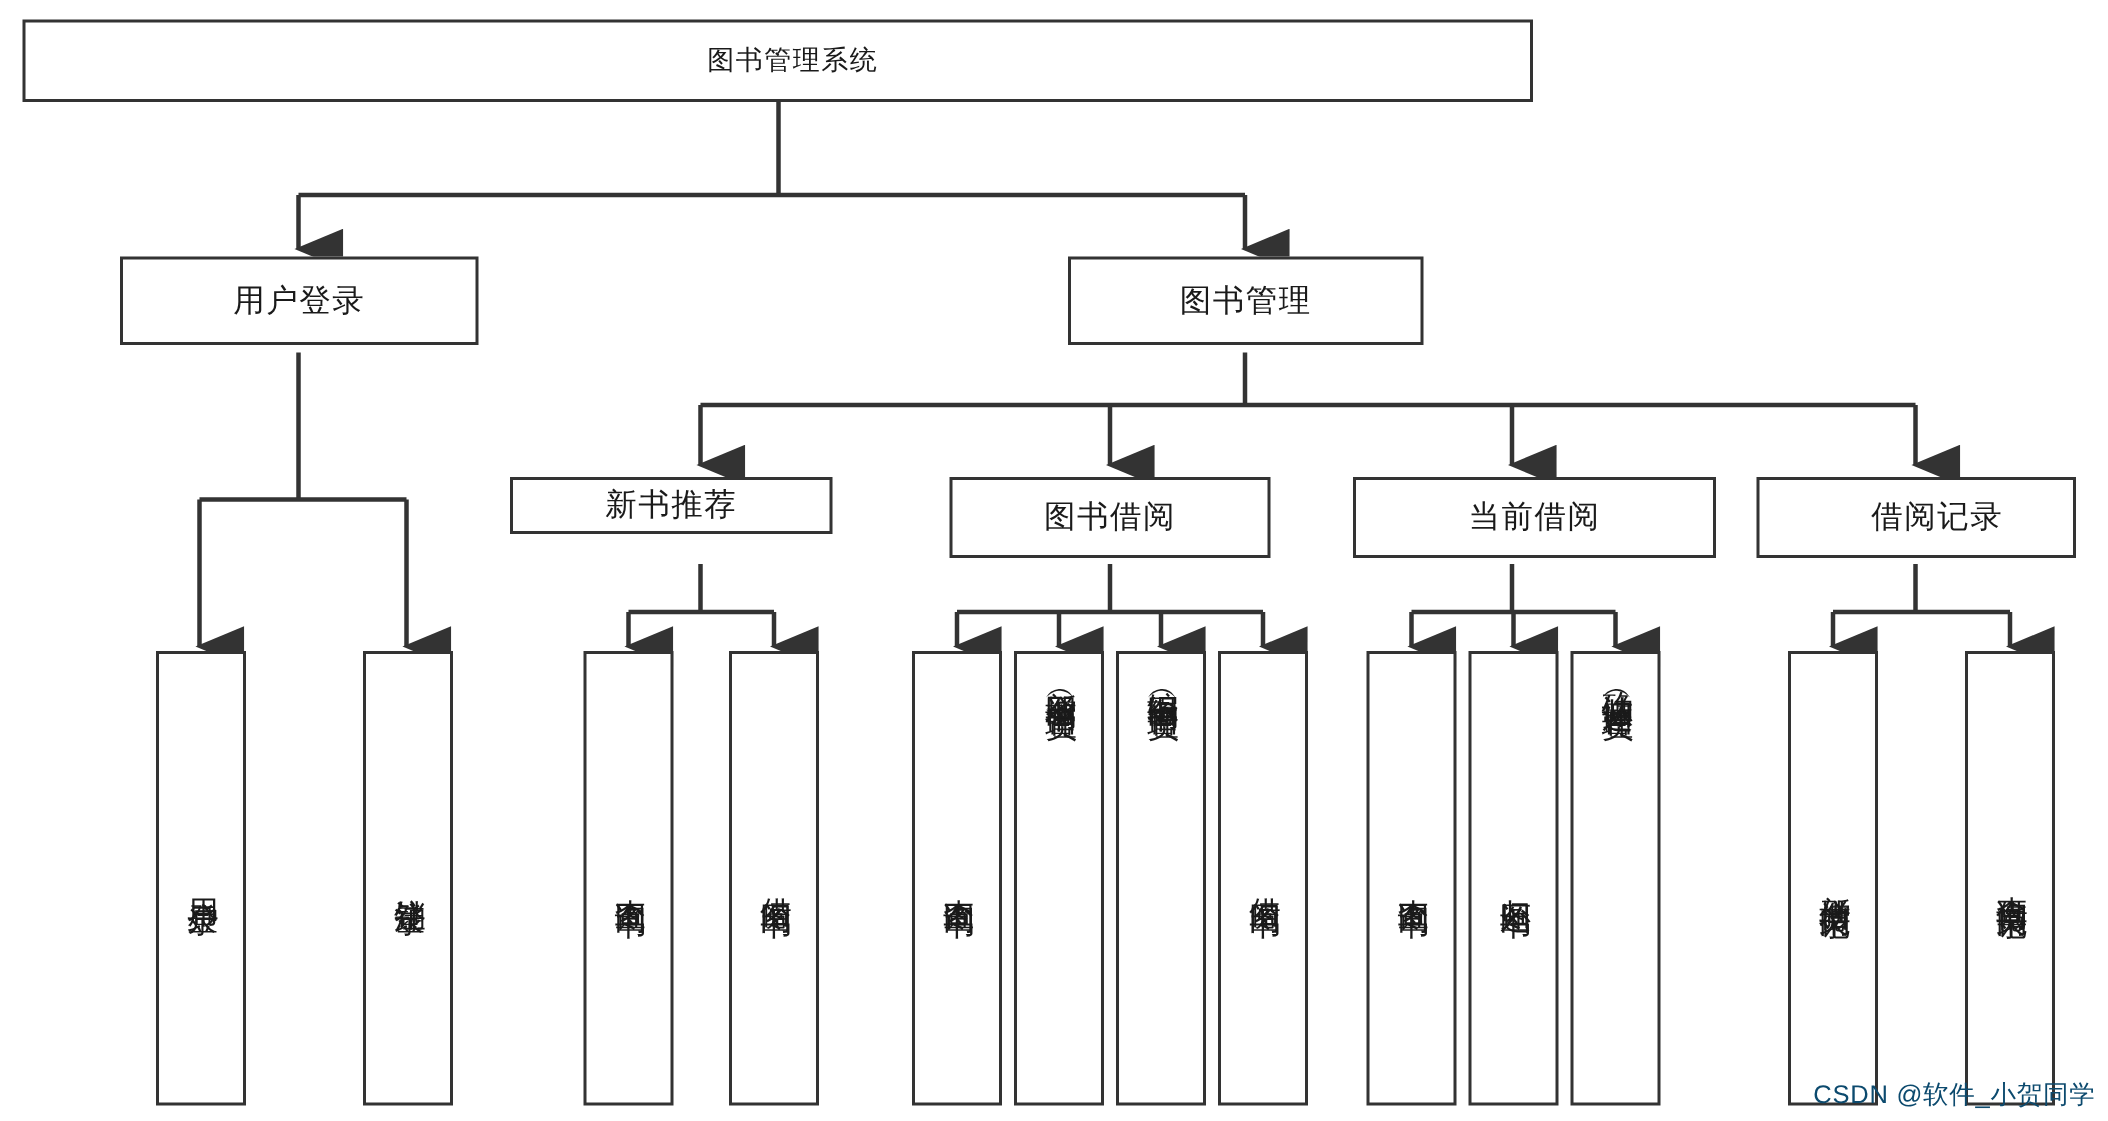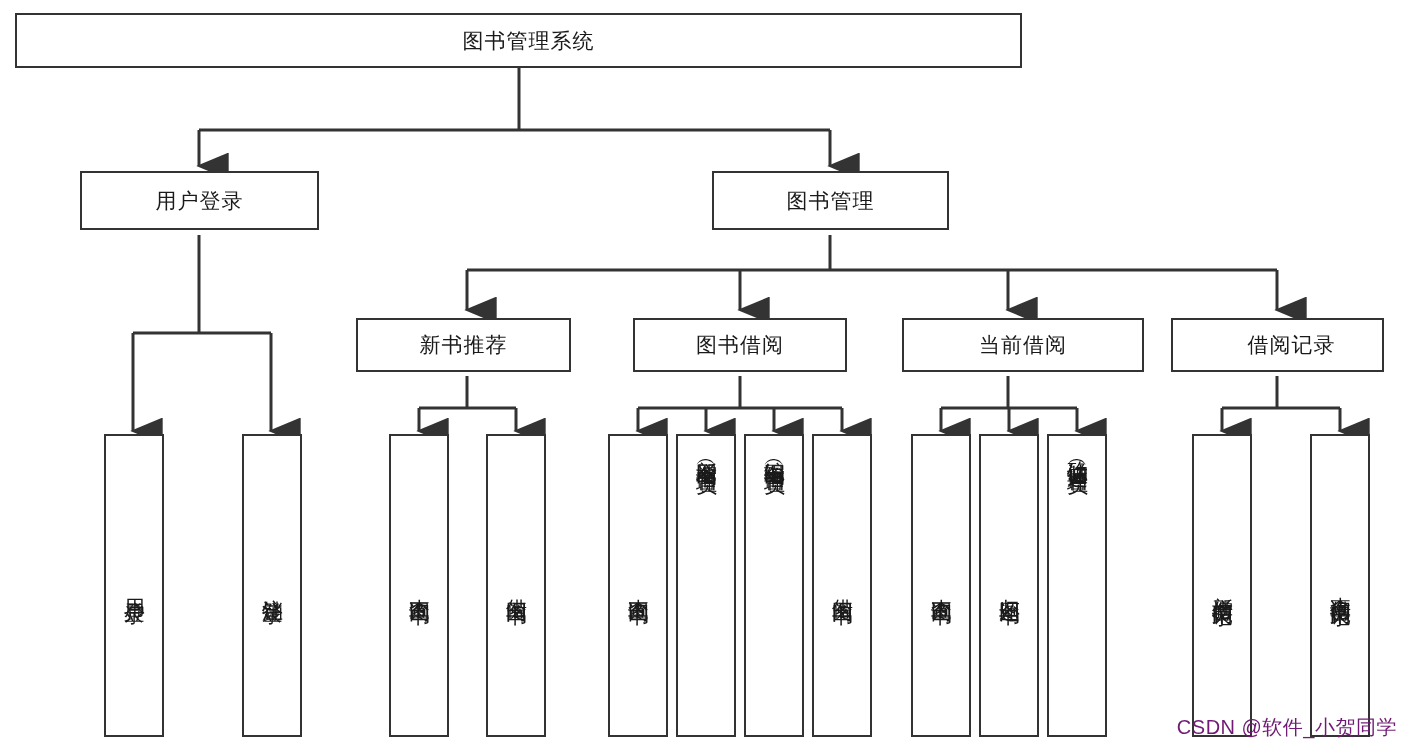--- a/index.html
+++ b/index.html
@@ -36,21 +36,21 @@
     justify-content: center;
     color: #1a1a1a;
     z-index: 2;
   }
   .node.horiz {
     font-size: 21px;
     letter-spacing: 1px;
     line-height: 1.2;
   }
   .node.root {
-    font-size: 21px;
+    font-size: 18px;
     padding-left: 20px;
   }
   
   .node.vert {
     align-items: flex-start;
     justify-content: center;
     padding-top: 8px;
   }
   .node.vert .vlabel {
     writing-mode: vertical-rl;
@@ -63,22 +63,22 @@
   }
   
   .node.vert.mid {
     align-items: center;
     padding-top: 0;
   }
   .watermark {
     position: absolute;
     right: 8px;
     bottom: 6px;
-    font-size: 20px;
-    color: #701a75;
+    font-size: 17px;
+    color: #0c4a6e;
     letter-spacing: 0.5px;
     z-index: 3;
     white-space: nowrap;
   }
 </style>
 </head>
 <body>
 
 <div id="canvas">
 
@@ -136,21 +136,21 @@
     <span>图书管理系统</span>
   </div>
 
   <div class="node horiz" style="left:80px; top:171px; width:239px; height:59px;">
     <span>用户登录</span>
   </div>
   <div class="node horiz" style="left:712px; top:171px; width:237px; height:59px;">
     <span>图书管理</span>
   </div>
 
-  <div class="node horiz" style="left:356px; top:318px; width:215px; height:54px;">
+  <div class="node horiz" style="left:340px; top:318px; width:215px; height:38px;">
     <span>新书推荐</span>
   </div>
   <div class="node horiz" style="left:633px; top:318px; width:214px; height:54px;">
     <span>图书借阅</span>
   </div>
   <div class="node horiz" style="left:902px; top:318px; width:242px; height:54px;">
     <span>当前借阅</span>
   </div>
   <div class="node horiz" style="left:1171px; top:318px; width:213px; height:54px;padding-left:28px;">
     <span>借阅记录</span>

